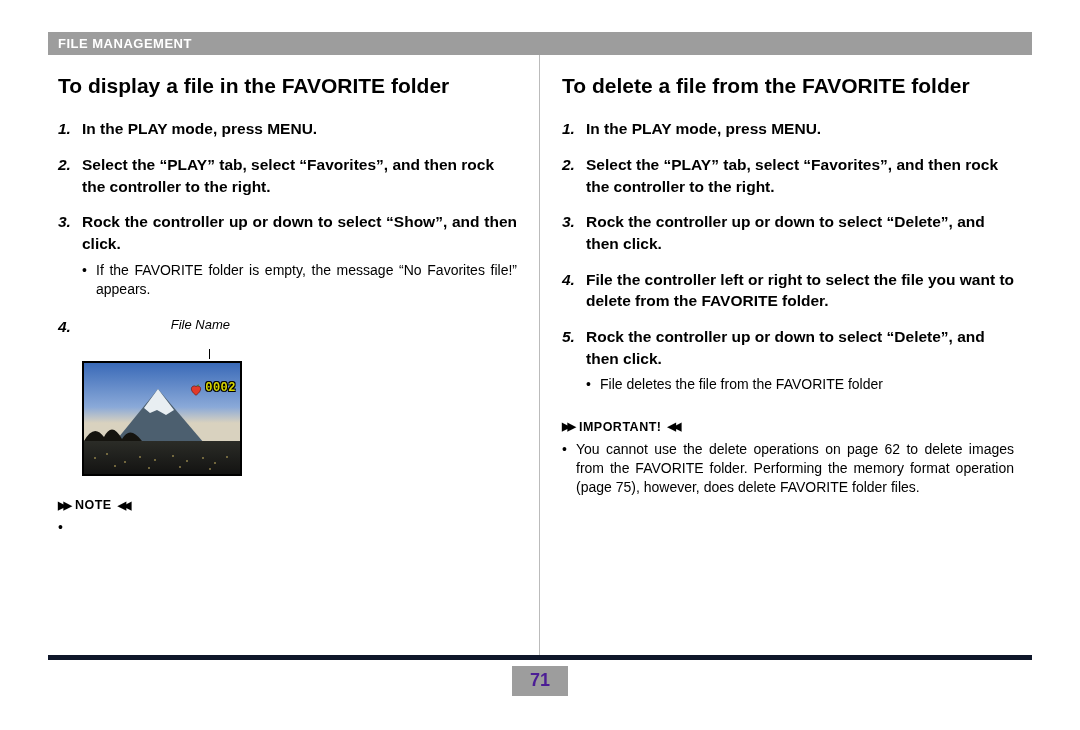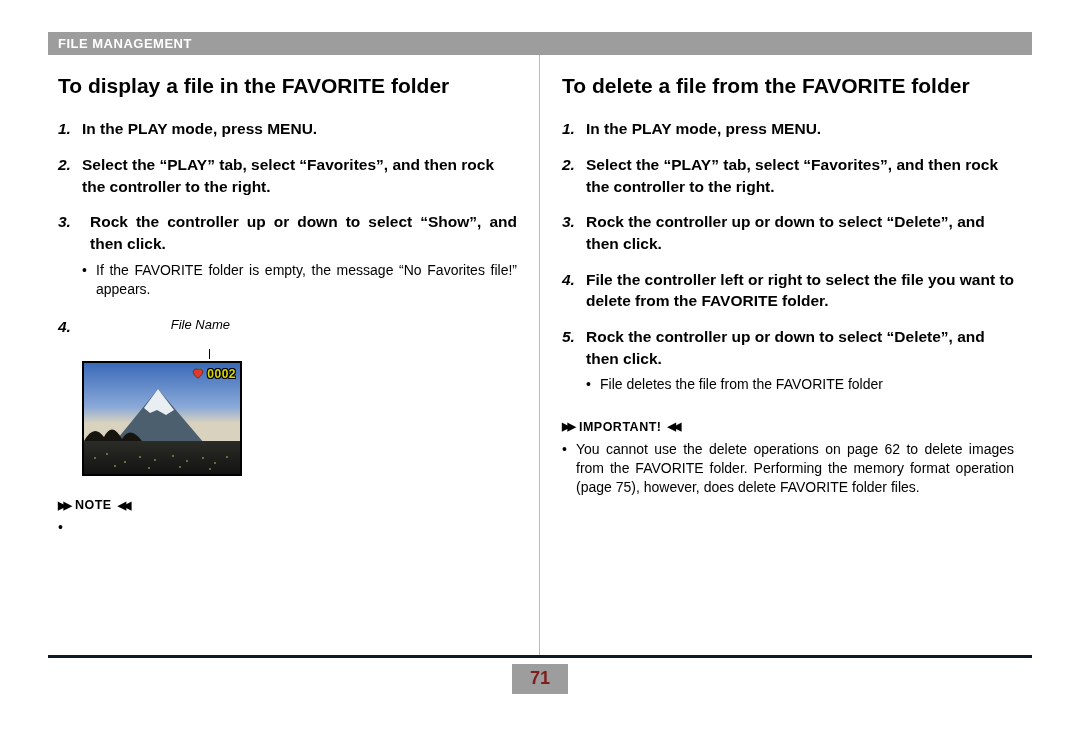--- a/index.html
+++ b/index.html
@@ -23,21 +23,21 @@
     background: #9d9d9d;
     color: #fff;
     font-weight: bold;
     font-size: 13px;
     letter-spacing: 0.5px;
     padding: 4px 10px;
     text-transform: uppercase;
   }
   .columns {
     display: flex;
-    border-bottom: 3px solid #0f172a;
+    border-bottom: 5px solid #0f172a;
     min-height: 600px;
   }
   .col {
     width: 50%;
     box-sizing: border-box;
     padding: 18px 18px 14px 10px;
   }
   .col-left {
     border-right: 1px solid #bbb;
     padding-right: 22px;
@@ -69,21 +69,20 @@
     flex-shrink: 0;
   }
   ol.steps > li > .body {
     flex: 1;
   }
   ol.steps > li > .body > .step-text {
     display: block;
   }
   ol.steps > li > .body > .step-text.justify {
     text-align: justify;
-    margin-left: 8px;
   }
   .sub-bullet {
     font-weight: normal;
     font-size: 14px;
     line-height: 1.38;
     margin-top: 6px;
   }
   .sub-bullet .row {
     display: flex;
     margin-bottom: 3px;
@@ -159,25 +158,26 @@
     width: 160px;
     height: 115px;
     border: 2px solid #000;
     box-sizing: border-box;
     overflow: hidden;
     position: relative;
   }
   .photo-frame svg { display: block; }
   .overlay-text {
     position: absolute;
-    top: 3px;
+    top: 17px;
     right: 4px;
     display: flex;
-    align-items: flex-start;
+    align-items: flex-end;
     gap: 2px;
+    font-family: Liberation Mono, monospace;
   }
   .overlay-text .heart {
     width: 14px;
     height: 14px;
   }
   .overlay-text .fn {
     font-weight: bold;
     font-size: 12px;
     color: #d8d500;
     text-shadow:
@@ -187,21 +187,21 @@
   }
 
   
   .pagenum-wrap {
     text-align: center;
     margin-top: 6px;
   }
   .pagenum {
     display: inline-block;
     background: #9d9d9d;
-    color: #7f1d1d;
+    color: #4c1d95;
     font-weight: bold;
     font-size: 18px;
     padding: 4px 18px 5px 18px;
   }
 </style>
 </head>
 <body>
 
 <div class="page">
 

